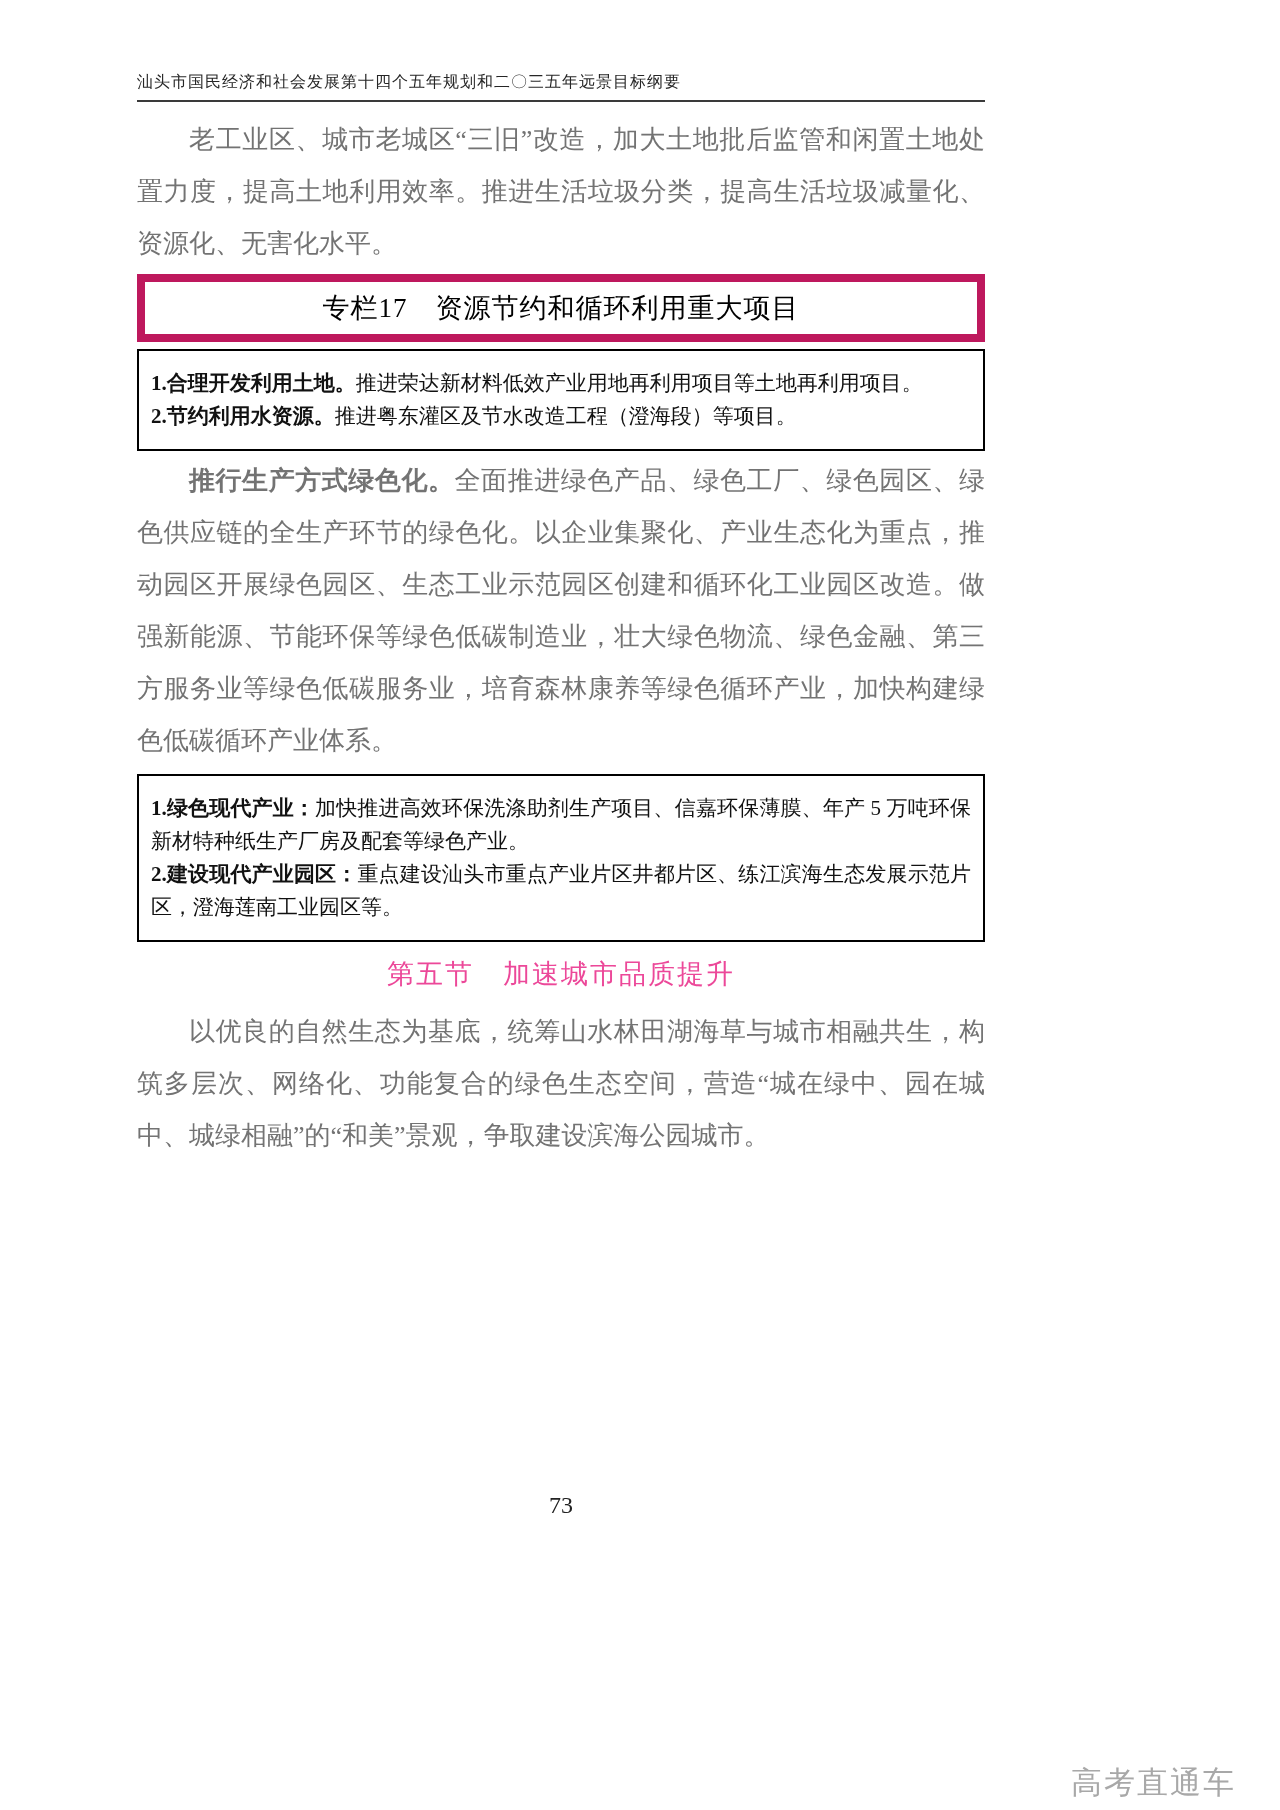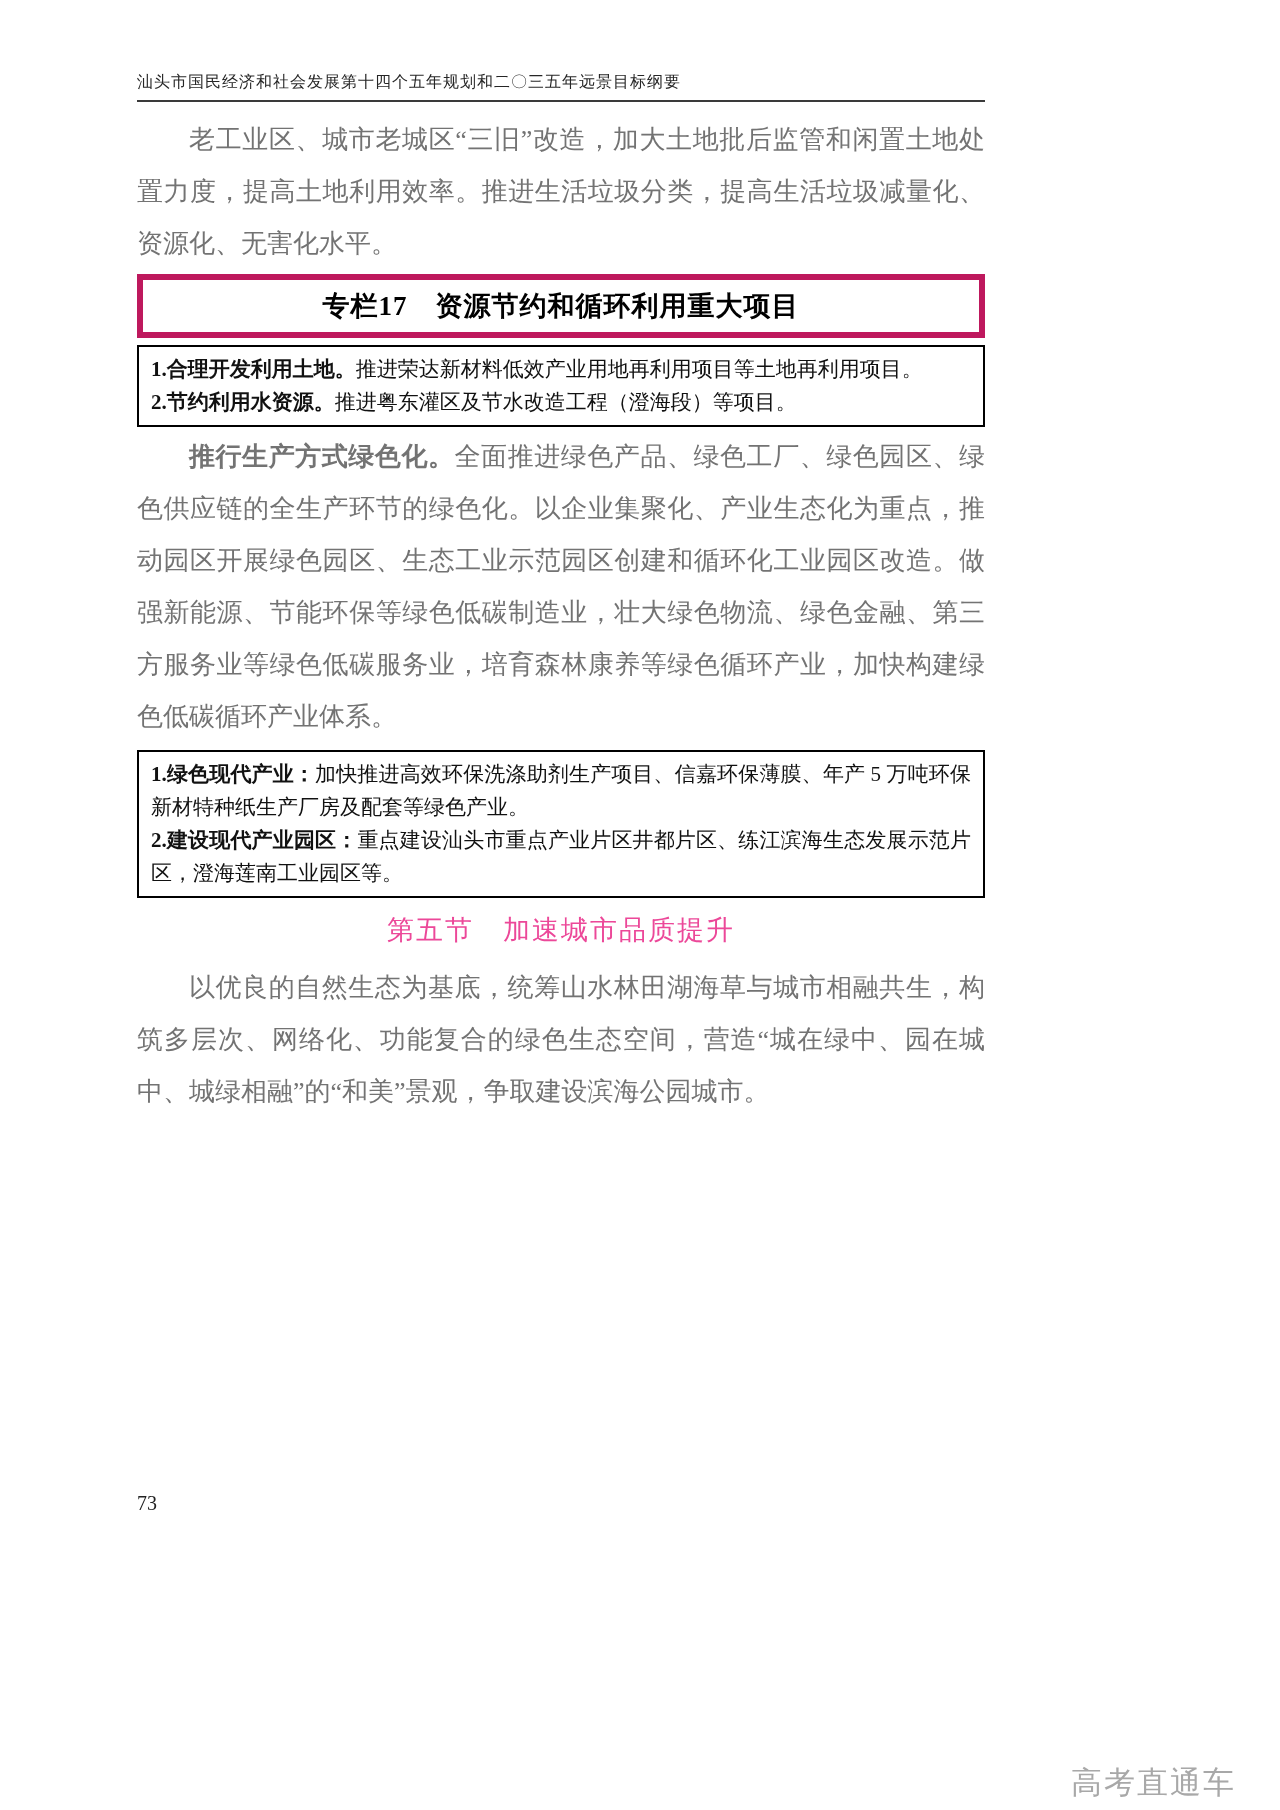--- a/index.html
+++ b/index.html
@@ -40,53 +40,53 @@
   .body-para {
     font-size: 26px;
     line-height: 52px;
     text-align: justify;
     text-indent: 2em;
     color: #737373;
   }
   .lead { font-weight: bold; }
   .feature-box { margin: 4px 0 4px; }
   .box-title {
-    border: 6px solid #be185d;
+    border: 8px solid #be185d;
     font-size: 27px;
-    font-weight: bold;
+    font-weight: normal;
     text-align: center;
     padding: 8px 0;
     letter-spacing: 1px;
     color: #000;
   }
   .box-body {
     border: 2px solid #000;
     margin-top: 7px;
-    padding: 6px 12px;
+    padding: 16px 12px;
     font-size: 21px;
     line-height: 33px;
     color: #111;
   }
   .box-item { text-align: justify; }
   .box-item .label { font-weight: bold; }
   .section-heading {
     text-align: center;
     font-size: 27px;
     line-height: 52px;
     margin: 6px 0 6px;
     letter-spacing: 2px;
     color: #ec4899;
   }
   .page-number {
     position: absolute;
     top: 1492px;
     left: 137px;
     width: 848px;
-    text-align: left;
-    font-size: 20px;
+    text-align: center;
+    font-size: 24px;
     color: #222;
   }
   .watermark {
     position: absolute;
     top: 1762px;
     right: 44px;
     font-size: 31px;
     letter-spacing: 2px;
     color: #a8a8a8;
     font-family: "Liberation Sans", "DejaVu Sans", sans-serif;

